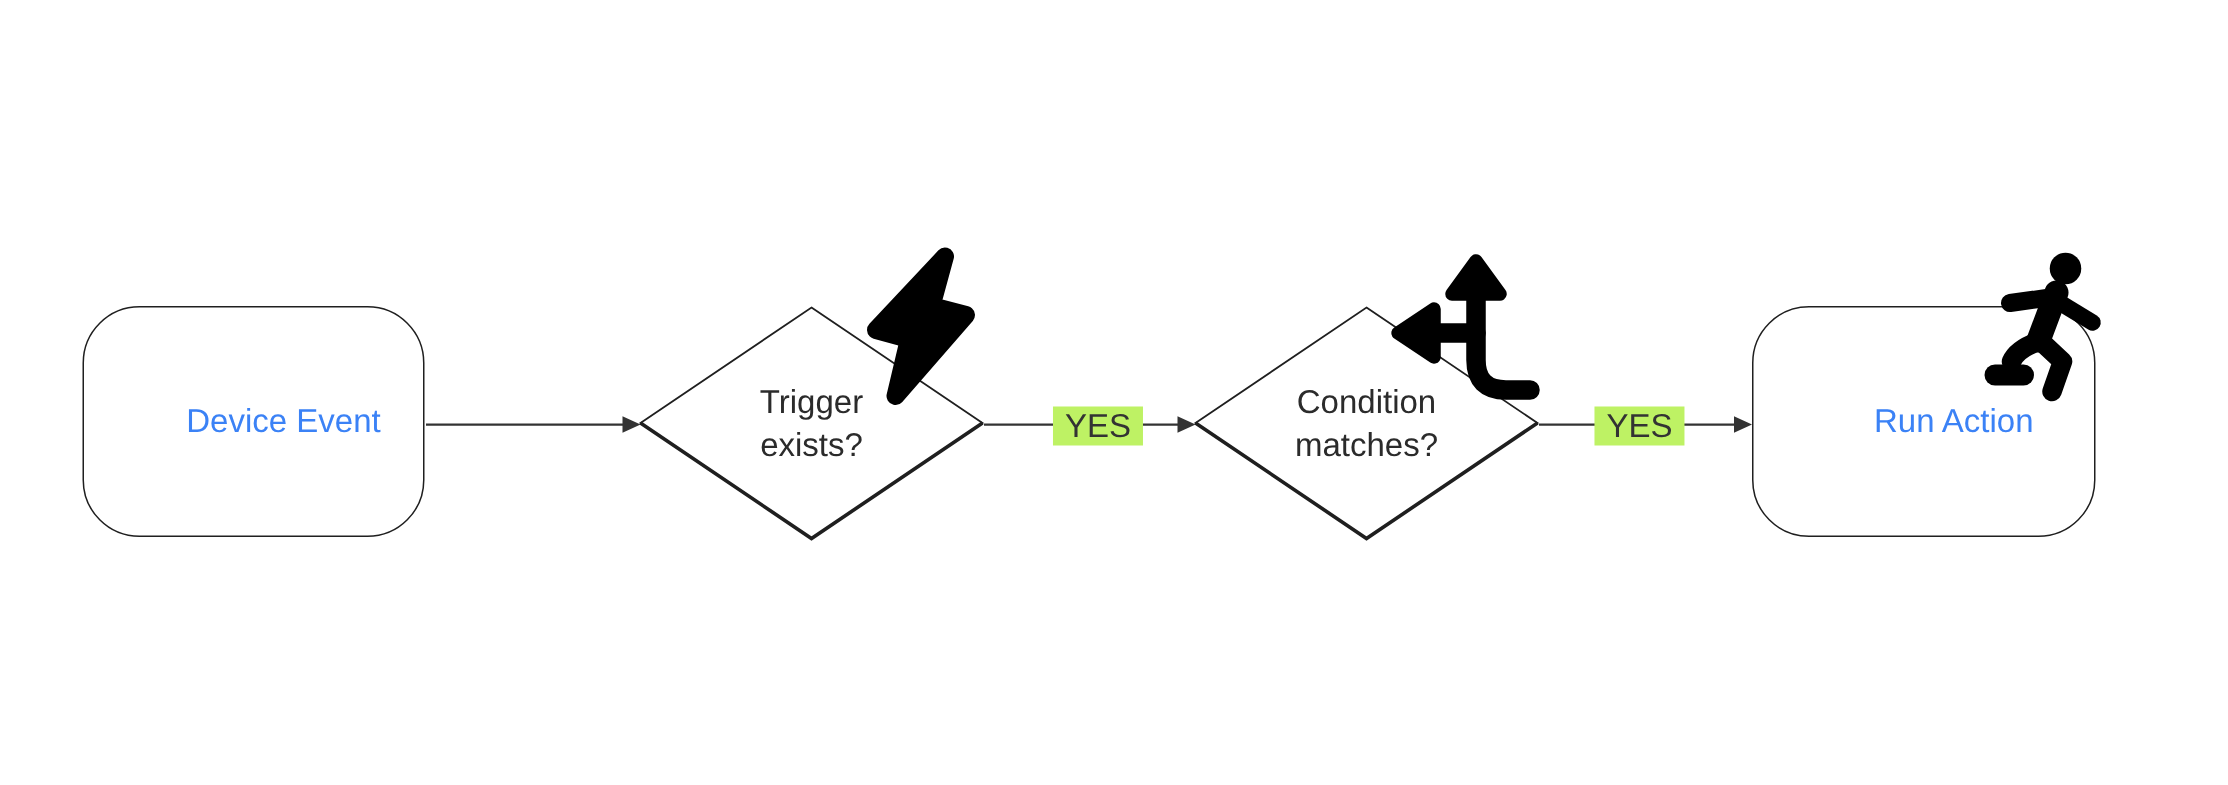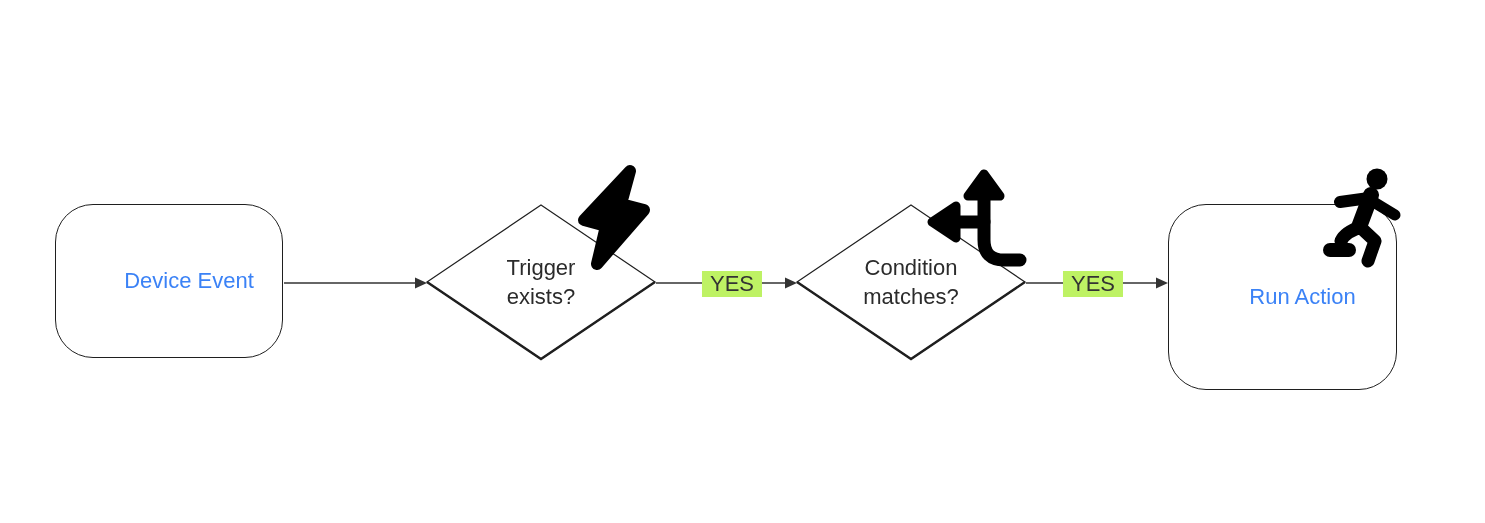--- a/index.html
+++ b/index.html
@@ -22,21 +22,21 @@
     justify-content: center;
     z-index: 0;
   }
   .node-rect .node-text {
     font-size: 22px;
     color: #3b82f6;
     white-space: nowrap;
     margin-left: 40px;
   }
   #node-device-event { left: 55px;   top: 204px; width: 228px; height: 154px; }
-  #node-run-action   { left: 1168px; top: 204px; width: 229px; height: 186px; }
+  #node-run-action   { left: 1168px; top: 204px; width: 229px; height: 154px; }
 
   svg.diagram-layer {
     position: absolute;
     left: 0; top: 0;
     z-index: 1;
     pointer-events: none;
   }
 
   .diamond-label {
     position: absolute;

